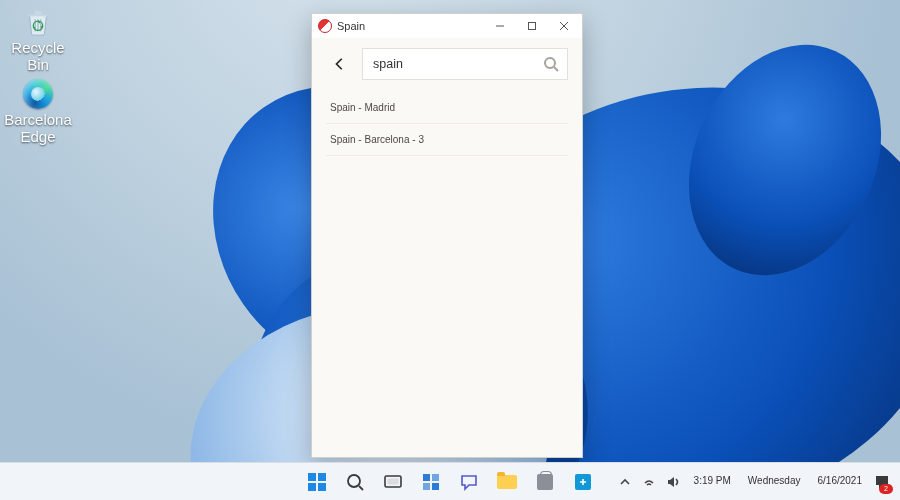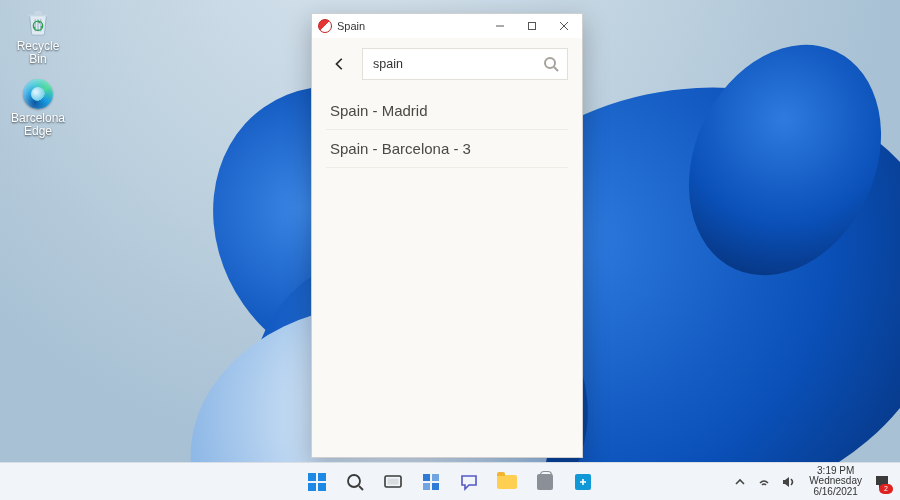--- a/index.html
+++ b/index.html
@@ -38,21 +38,21 @@
   .p5{width:180px;height:240px;left:695px;top:40px;
       background:radial-gradient(circle at 40% 35%, #2e7bdf 0%, #0a50b8 55%, #052a6a 100%);
       transform:rotate(25deg);}
   
   .desk-icon{
     position:absolute;width:60px;display:flex;flex-direction:column;align-items:center;
     text-align:center;gap:2px;cursor:default;
   }
   .desk-icon .glyph{width:32px;height:32px;display:flex;align-items:center;justify-content:center;}
   .desk-icon .label{
-    font-size:12px;color:#fff;text-shadow:0 1px 2px rgba(0,0,0,.65);line-height:1.1;
+    font-size:15px;color:#fff;text-shadow:0 1px 2px rgba(0,0,0,.65);line-height:1.1;
   }
   .bin{left:8px;top:6px;}
   .edge{left:8px;top:78px;}
   .trash-svg{width:30px;height:30px;}
   .edge-circle{
     width:30px;height:30px;border-radius:50%;
     background:conic-gradient(from 200deg,#0c59a4,#1b9de2,#37c6d0,#4bd99a,#1b9de2,#0c59a4);
     box-shadow:inset 3px 3px 6px rgba(255,255,255,.4),0 1px 2px rgba(0,0,0,.3);
     position:relative;
   }
@@ -89,41 +89,41 @@
     flex:1;height:30px;border:1px solid var(--border);background:#fff;
     display:flex;align-items:center;padding:0 8px;
   }
   .searchbox input{
     flex:1;border:none;outline:none;font-size:12.5px;color:#333;background:transparent;
   }
   .searchbox .mag{width:16px;height:16px;color:#a7a29a;}
   .searchbox .mag svg{width:16px;height:16px;stroke:currentColor;fill:none;stroke-width:2;}
   .results{margin-top:6px;}
   .result{
-    padding:10px 4px;font-size:15px;color:var(--ink);
+    padding:10px 4px;font-size:10px;color:var(--ink);
     border-bottom:1px solid #efece6;cursor:pointer;
   }
   
   .taskbar{
     position:absolute;left:0;right:0;bottom:0;height:var(--taskbar-h);
     background:#f1f4f8;border-top:1px solid #d9dee4;
     display:flex;align-items:center;
   }
   .tb-center{position:absolute;left:50%;transform:translateX(-50%);display:flex;gap:4px;}
   .tb-btn{
     width:34px;height:32px;border-radius:4px;display:flex;align-items:center;justify-content:center;
     cursor:pointer;
   }
   .tb-btn svg{width:20px;height:20px;}
   .tb-right{position:absolute;right:4px;display:flex;align-items:center;height:100%;}
   .tray{display:flex;align-items:center;gap:10px;padding:0 8px;color:#464646;}
   .tray svg{width:14px;height:14px;stroke:#464646;fill:none;stroke-width:1.6;}
   .clock{
-    display:flex;flex-direction:column;align-items:center;justify-content:flex-start;
-    font-size:10px;line-height:1.05;color:#333;padding:0 6px;
+    display:flex;flex-direction:row;align-items:center;justify-content:flex-start;
+    font-size:10px;line-height:1.05;color:#333;padding:0 6px;gap:17px;
   }
   .notif{
     width:28px;height:32px;display:flex;align-items:center;justify-content:center;position:relative;
   }
   .notif svg{width:16px;height:16px;fill:#3a3a3a;}
   .notif .badge{
     position:absolute;right:3px;bottom:4px;min-width:10px;height:10px;border-radius:5px;
     background:#d22;color:#fff;font-size:7px;line-height:10px;text-align:center;padding:0 2px;
   }
   

